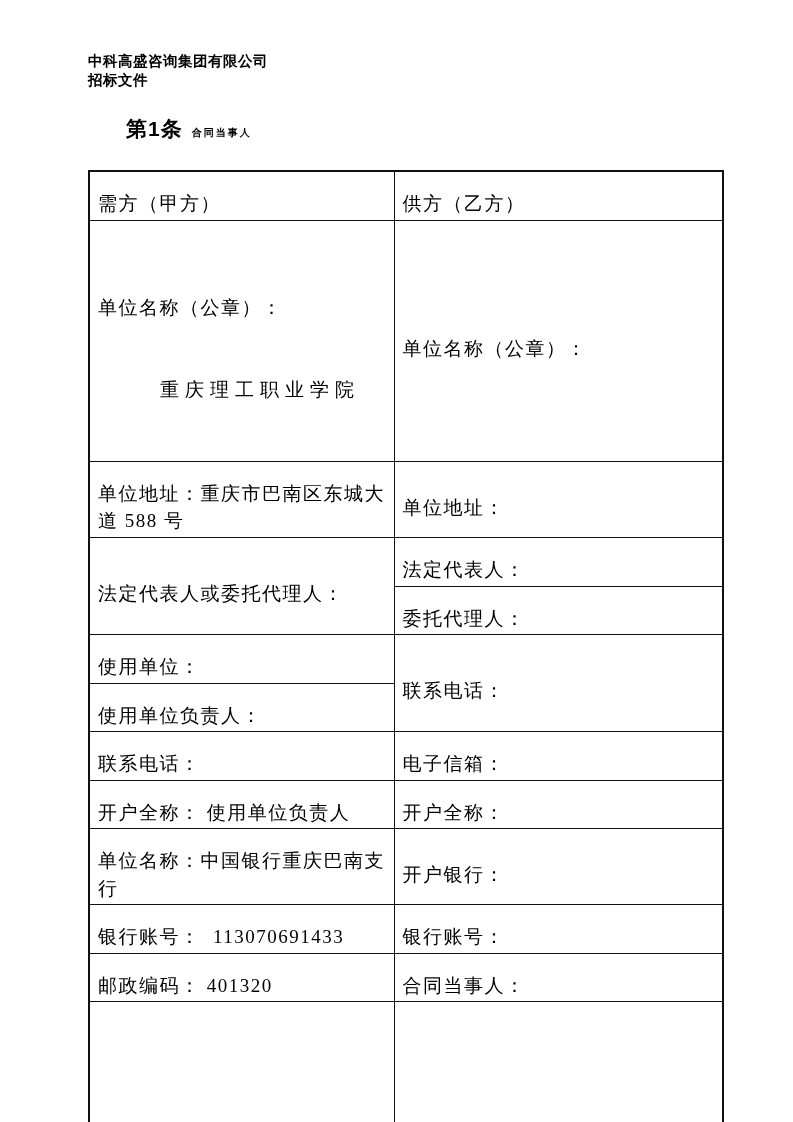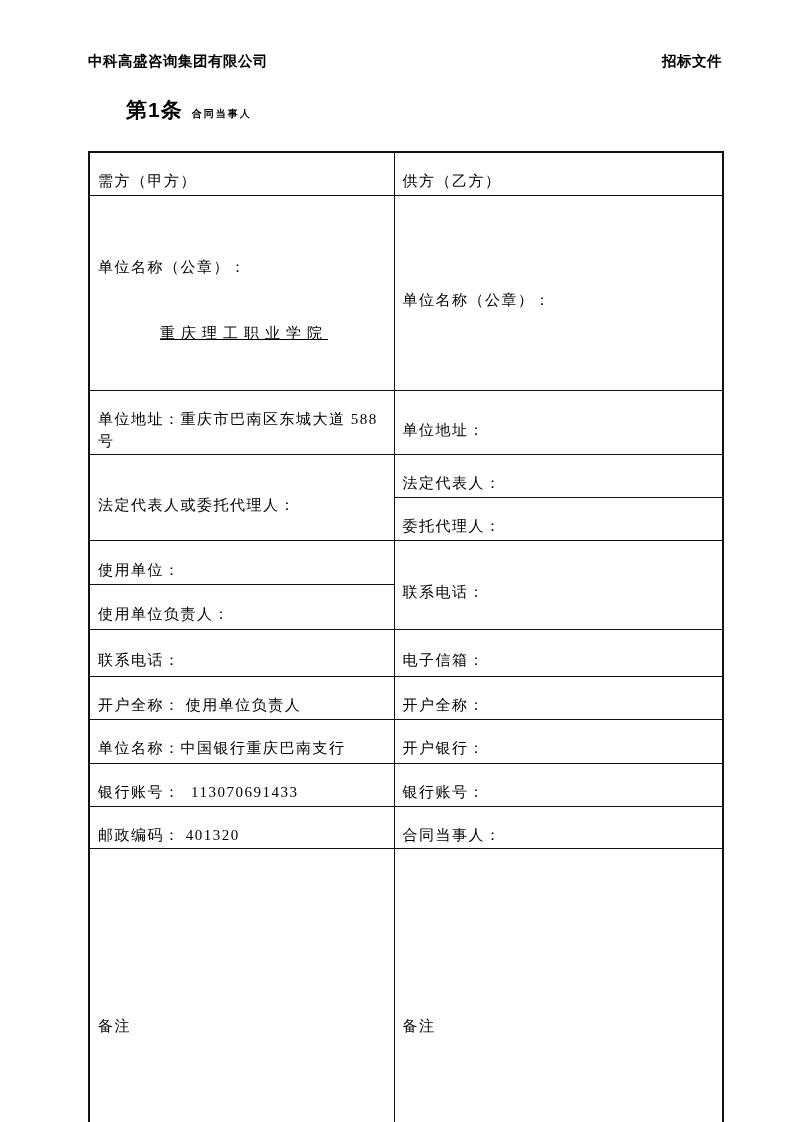--- a/index.html
+++ b/index.html
@@ -25,20 +25,21 @@
     width: 634px;
   }
   .hdr {
     display: flex;
     justify-content: space-between;
     align-items: baseline;
     padding-top: 52px;
     font-weight: bold;
     font-size: 14.5px;
     letter-spacing: 0.5px;
+    flex-direction: column;
   }
   .sec-title {
     margin-top: 26px;
     margin-left: 38px;
     font-family: "Liberation Sans", "DejaVu Sans", sans-serif;
     font-weight: bold;
     line-height: 26px;
     white-space: nowrap;
   }
   .sec-num {
@@ -55,21 +56,21 @@
     margin-top: 24px;
     width: 634px;
     border-collapse: collapse;
     table-layout: fixed;
     border: 2.5px solid #111;
   }
   col.col-a { width: 305px; }
   col.col-b { width: 329px; }
   table.parties td {
     border: 1.6px solid #111;
-    font-size: 15px;
+    font-size: 19px;
     letter-spacing: 1.5px;
     padding: 18px 6px 2px 8px;
     vertical-align: middle;
     white-space: pre-wrap;
     line-height: 1.45;
     margin-top: 20px;
   }
   tr.h42  { height: 42px; }
   tr.h43  { height: 43px; }
   tr.h44  { height: 44px; }
@@ -78,21 +79,20 @@
   tr.h48  { height: 48px; }
   tr.h51  { height: 51px; }
   tr.h340 { height: 340px; }
   td.top {
     vertical-align: top;
     padding-top: 12px;
   }
   .indent-value {
     padding-left: 62px;
     letter-spacing: 6px;
-    text-decoration: underline;
   }
 </style>
 </head>
 <body>
 
 <div class="page">
   <div class="content">
 
     <div class="hdr">
       <span>中科高盛咨询集团有限公司</span>

